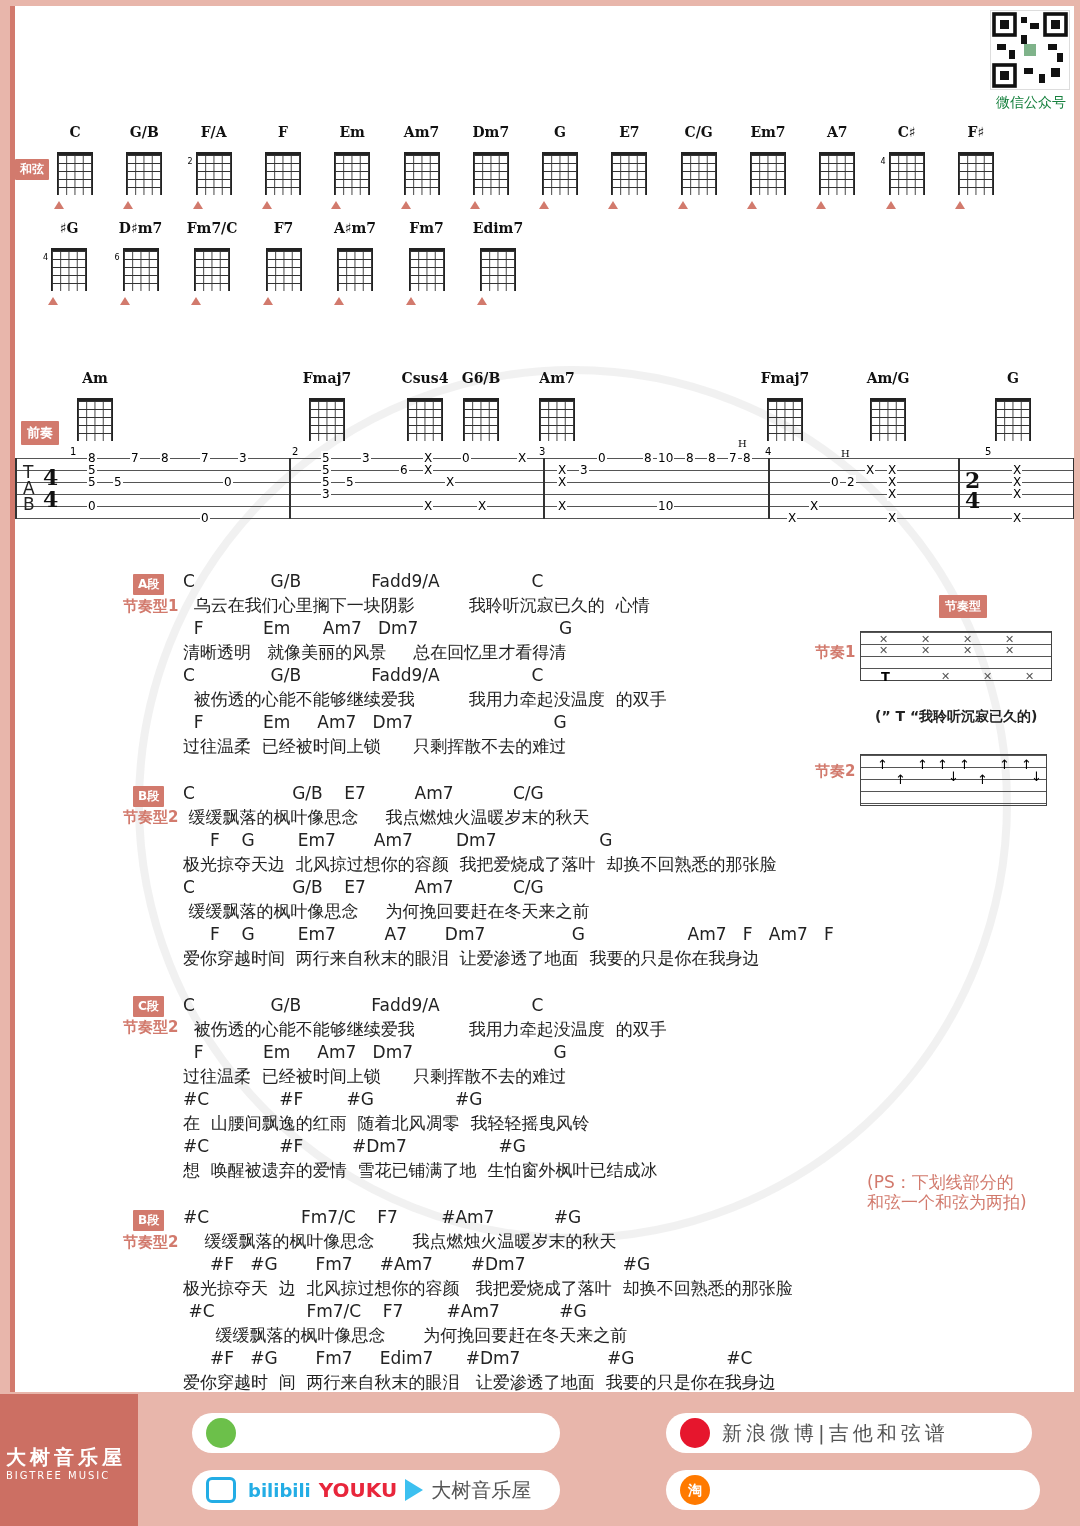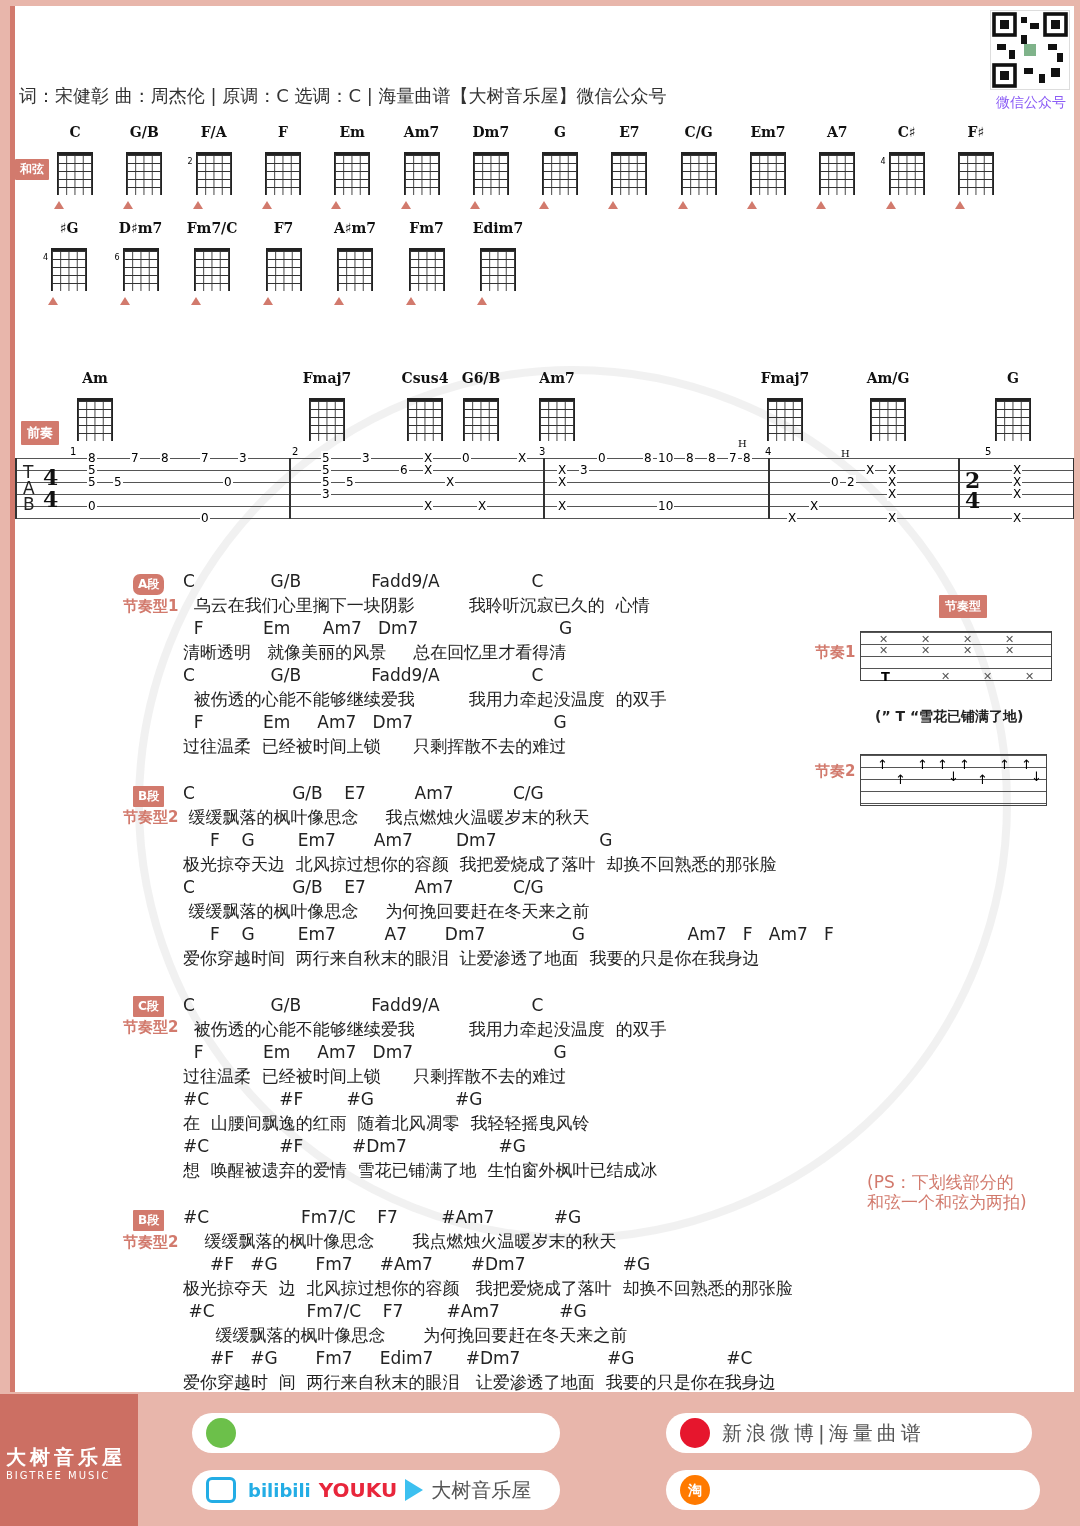--- a/index.html
+++ b/index.html
@@ -2,21 +2,21 @@
 <html><head>
 <meta charset="utf-8">
 <style>
   html, body { margin:0; padding:0; }
   body { width:1080px; height:1526px; position:relative; background:#e8b6ab; font-family:"DejaVu Sans", sans-serif; overflow:hidden; }
   .sheet { position:absolute; left:10px; top:6px; width:1064px; height:1386px; background:#fff; border-left:5px solid #d27a6d; box-sizing:border-box; overflow:hidden; }
   .abs { position:absolute; }
   .title { left:6px; top:6px; font-size:46px; font-weight:bold; color:#d4766a; letter-spacing:1px; white-space:nowrap; font-family:"DejaVu Sans", sans-serif; }
   .credits { left:4px; top:78px; font-size:18px; color:#333; white-space:nowrap; }
   .qr { left:975px; top:4px; width:78px; height:78px; background:#fff; border:1px solid #ddd; }
-  .qr-label { left:975px; top:88px; font-size:14px; color:#8b5cf6; width:82px; text-align:center; }
+  .qr-label { left:975px; top:88px; font-size:14px; color:#15803d; width:82px; text-align:center; }
   .tag { background:#d27a6d; color:#fff; font-size:12px; font-weight:bold; padding:2px 5px; border-radius:1px; white-space:nowrap; }
   .rhythm-label { color:#d27a6d; font-weight:bold; font-size:15px; white-space:nowrap; }
   .chord-box { position:absolute; width:60px; text-align:center; }
   .chord-name { font-family:"DejaVu Serif", serif; font-weight:bold; font-size:14px; color:#111; }
   .grid { margin:0 auto; width:34px; height:40px; border-top:3px solid #222; border-left:1px solid #222; border-right:1px solid #222; position:relative;
     background-image: linear-gradient(90deg, #333 1px, transparent 1px), linear-gradient(#333 1px, transparent 1px);
     background-size: 8.25px 100%, 100% 8px; }
   .tri { width:0; height:0; border-left:5px solid transparent; border-right:5px solid transparent; border-bottom:8px solid #d27a6d; position:absolute; left:0; bottom:-14px; }
   .lyric-block { position:absolute; font-size:17px; color:#222; white-space:pre; line-height:23.5px; }
   .chordline { color:#222; font-size:17px; }
@@ -30,21 +30,20 @@
   .rh-box { position:absolute; border:1px solid #444;
     background-image: linear-gradient(#555 1px, transparent 1px); background-size:100% 12px; }
 </style>
 </head>
 <body>
 
 <div class="sheet">
 
   <div class="watermark"></div>
 
-  <div class="abs credits">词：宋健彰  曲：周杰伦  |  原调：C  选调：C | 海量曲谱【大树音乐屋】微信公众号</div>
 
   <div class="abs qr">
     <svg width="78" height="78" viewBox="0 0 26 26">
       <rect x="1" y="1" width="7" height="7" fill="none" stroke="#111" stroke-width="1.2"></rect>
         <rect x="3" y="3" width="3" height="3" fill="#111"></rect>
       <rect x="18" y="1" width="7" height="7" fill="none" stroke="#111" stroke-width="1.2"></rect>
         <rect x="20" y="3" width="3" height="3" fill="#111"></rect>
       <rect x="1" y="18" width="7" height="7" fill="none" stroke="#111" stroke-width="1.2"></rect>
         <rect x="3" y="20" width="3" height="3" fill="#111"></rect>
       <rect x="10" y="2" width="2" height="2" fill="#111"></rect>
@@ -309,37 +308,37 @@
         <span style="position: absolute; left: 872px; top: 17px; font-size: 12px; background: rgb(255, 255, 255); padding: 0px 1px; line-height: 14px;">X</span>
         <span style="position: absolute; left: 872px; top: 29px; font-size: 12px; background: rgb(255, 255, 255); padding: 0px 1px; line-height: 14px;">X</span>
         <span style="position: absolute; left: 872px; top: 53px; font-size: 12px; background: rgb(255, 255, 255); padding: 0px 1px; line-height: 14px;">X</span>
         <span style="position: absolute; left: 997px; top: 5px; font-size: 12px; background: rgb(255, 255, 255); padding: 0px 1px; line-height: 14px;">X</span>
         <span style="position: absolute; left: 997px; top: 17px; font-size: 12px; background: rgb(255, 255, 255); padding: 0px 1px; line-height: 14px;">X</span>
         <span style="position: absolute; left: 997px; top: 29px; font-size: 12px; background: rgb(255, 255, 255); padding: 0px 1px; line-height: 14px;">X</span>
         <span style="position: absolute; left: 997px; top: 53px; font-size: 12px; background: rgb(255, 255, 255); padding: 0px 1px; line-height: 14px;">X</span>
       </div>
   </div>
 
-  <div class="abs tag" style="left:118px;top:568px;border-radius:7px;">A段</div>
+  <div class="abs tag" style="left:118px;top:568px;">A段</div>
   <div class="abs rhythm-label" style="left:108px;top:591px;">节奏型1</div>
   <div id="sec-a" class="lyric-block" style="left:168px;top:564px;"><div class="chordline">C              G/B             Fadd9/A                 C</div><div>  乌云在我们心里搁下一块阴影          我聆听沉寂已久的  心情</div><div class="chordline">  F           Em      Am7   Dm7                          G</div><div>清晰透明   就像美丽的风景     总在回忆里才看得清</div><div class="chordline">C              G/B             Fadd9/A                 C</div><div>  被伤透的心能不能够继续爱我          我用力牵起没温度  的双手</div><div class="chordline">  F           Em     Am7   Dm7                          G</div><div>过往温柔  已经被时间上锁      只剩挥散不去的难过</div></div>
 
   <div class="abs tag" style="left:924px;top:589px;font-size:12px;padding:3px 6px;">节奏型</div>
   <div class="abs rhythm-label" style="left:800px;top:637px;">节奏1</div>
   <div class="rh-box" style="left:845px;top:625px;width:190px;height:48px;">
     <div class="abs" style="left:18px;top:2px;font-size:11px;color:#555;line-height:11px;">✕<br>✕</div>
     <div class="abs" style="left:60px;top:2px;font-size:11px;color:#555;line-height:11px;">✕<br>✕</div>
     <div class="abs" style="left:102px;top:2px;font-size:11px;color:#555;line-height:11px;">✕<br>✕</div>
     <div class="abs" style="left:144px;top:2px;font-size:11px;color:#555;line-height:11px;">✕<br>✕</div>
     <div class="abs" style="left:20px;top:37px;font-weight:bold;font-size:13px;">T</div>
     <div class="abs" style="left:80px;top:38px;font-size:11px;color:#555;">✕</div>
     <div class="abs" style="left:122px;top:38px;font-size:11px;color:#555;">✕</div>
     <div class="abs" style="left:164px;top:38px;font-size:11px;color:#555;">✕</div>
   </div>
-  <div class="abs" style="left:860px;top:702px;font-size:14px;font-weight:bold;color:#222;">(” T “雪花已铺满了地)</div>
+  <div class="abs" style="left:860px;top:702px;font-size:14px;font-weight:bold;color:#222;">(” T “我聆听沉寂已久的)</div>
   <div class="abs rhythm-label" style="left:800px;top:756px;">节奏2</div>
   <div class="rh-box" style="left:845px;top:748px;width:185px;height:50px;">
     <div class="abs" style="left:16px;top:2px;font-size:13px;">↑</div>
     <div class="abs" style="left:34px;top:17px;font-size:13px;">↑</div>
     <div class="abs" style="left:56px;top:2px;font-size:13px;">↑</div>
     <div class="abs" style="left:76px;top:2px;font-size:13px;">↑</div>
     <div class="abs" style="left:87px;top:14px;font-size:13px;">↓</div>
     <div class="abs" style="left:98px;top:2px;font-size:13px;">↑</div>
     <div class="abs" style="left:116px;top:17px;font-size:13px;">↑</div>
     <div class="abs" style="left:138px;top:2px;font-size:13px;">↑</div>
@@ -373,17 +372,17 @@
 </div>
 <div class="pill" style="left:192px;top:1470px;width:368px;letter-spacing:0;">
   <span class="ico" style="border-radius:6px;background:#fff;border:3px solid #23ade5;width:24px;height:20px;"></span>
   <span style="color:#23ade5;font-weight:bold;font-size:18px;margin-right:8px;">bilibili</span>
   <span style="color:#e8263b;font-weight:bold;font-size:20px;margin-right:8px;">YOUKU</span>
   <span style="width:0;height:0;border-top:11px solid transparent;border-bottom:11px solid transparent;border-left:18px solid #3cc0f0;margin-right:8px;"></span>
   <span>大树音乐屋</span>
 </div>
 <div class="pill" style="left:666px;top:1413px;width:366px;">
   <span class="ico" style="background:#e6162d;"></span>
-  <span>新浪微博|海量曲谱</span>
+  <span>新浪微博|吉他和弦谱</span>
 </div>
 <div class="pill" style="left:666px;top:1470px;width:374px;letter-spacing:0;">
   <span class="ico" style="background:#ff7a00;color:#fff;font-size:14px;text-align:center;line-height:30px;font-weight:bold;">淘</span>
 </div>
 
 </body></html>

